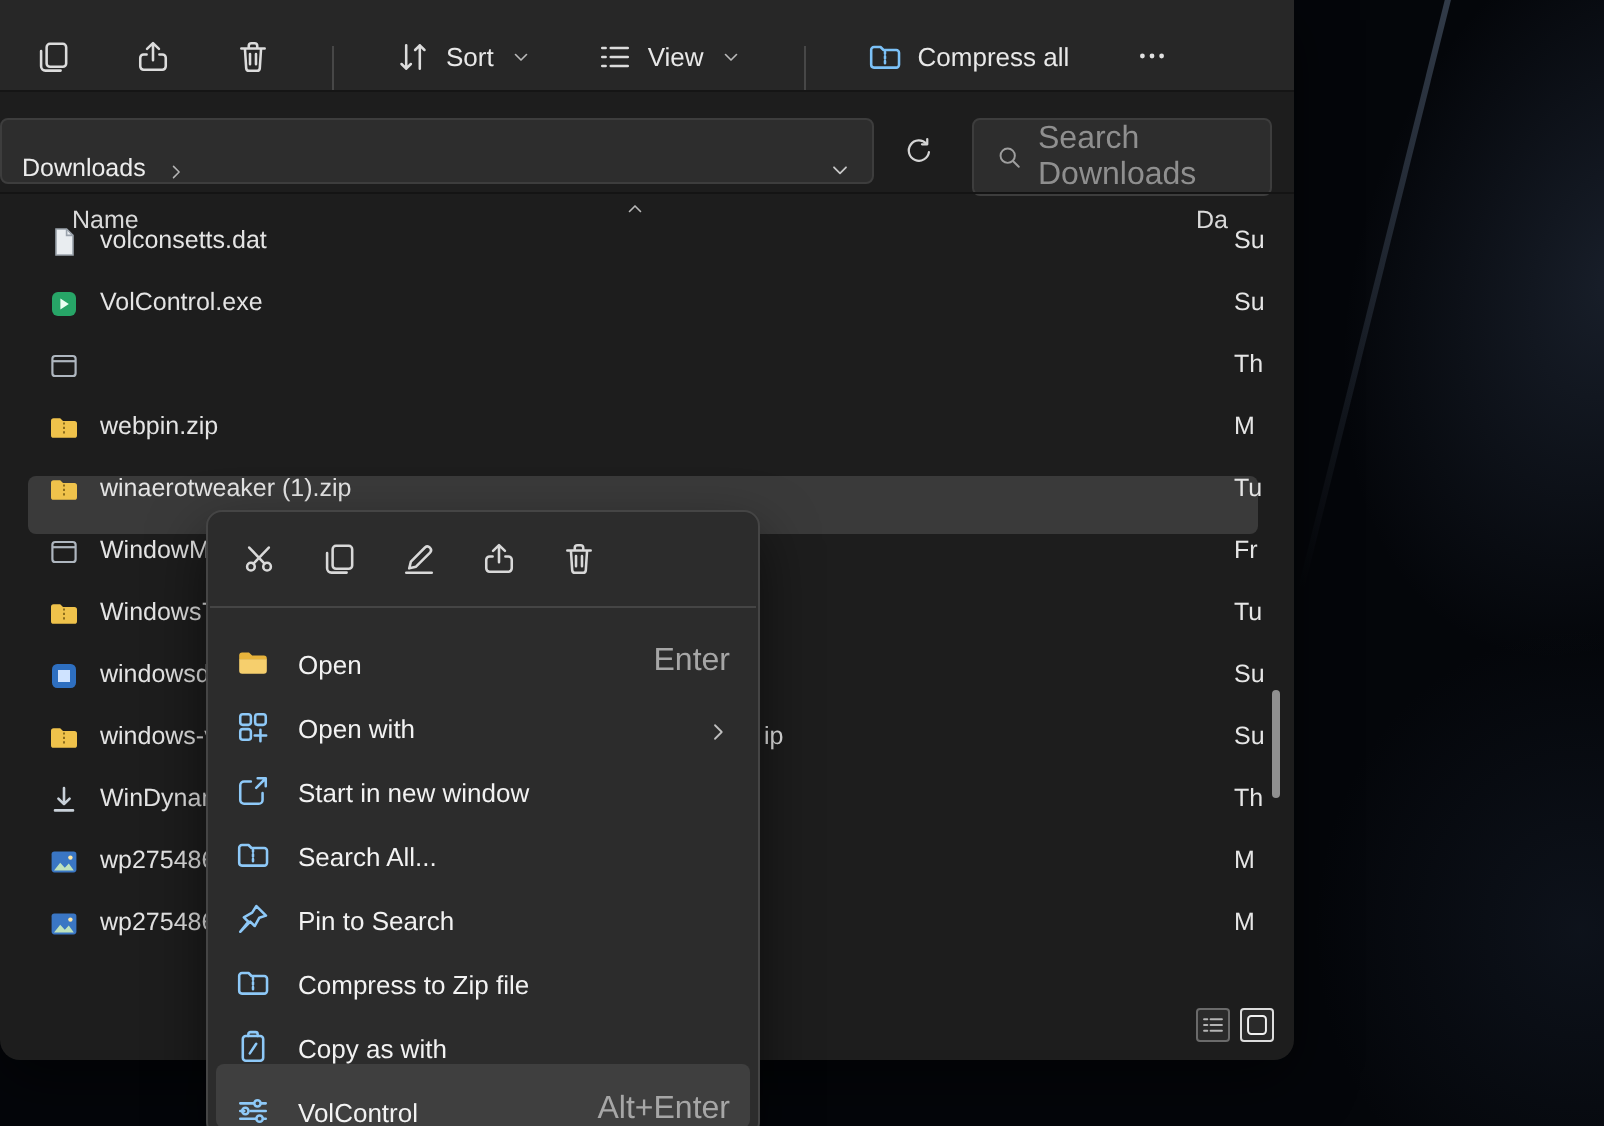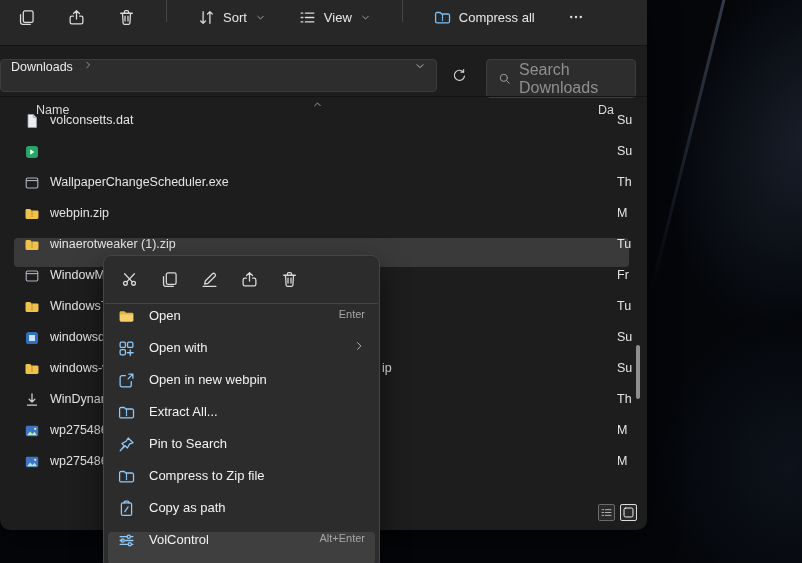--- a/index.html
+++ b/index.html
@@ -14,32 +14,32 @@
   .glow2{position:absolute;left:600px;top:250px;width:380px;height:430px;
     background:radial-gradient(closest-side,rgba(56,74,104,.18),rgba(0,0,0,0) 70%)}
   .streak{position:absolute;left:690px;top:-40px;width:3px;height:340px;
     background:linear-gradient(180deg,rgba(150,175,210,.35),rgba(150,175,210,0));transform:rotate(14deg)}
 
   
   .window{position:absolute;left:0;top:0;width:647px;height:530px;background:#1d1d1d;
     border-radius:0 0 10px 10px;box-shadow:0 10px 30px rgba(0,0,0,.55)}
 
   .toolbar{position:absolute;left:0;top:0;width:100%;height:46px;background:#272727;
-    border-bottom:1px solid #151515;display:flex;align-items:flex-start;padding:0 8px;gap:13px}
+    border-bottom:1px solid #151515;display:flex;align-items:flex-end;padding:0 8px;gap:13px}
   .tb-btn{height:34px;display:flex;align-items:center;gap:8px;padding:0 10px;border-radius:4px;
     color:#e8e8e8;font-size:13px;cursor:default}
   .tb-icon{width:17px;height:17px;color:#dcdcdc}
   .tb-icon.accent{color:#7cc1f7}
   .tb-chev{width:11px;height:11px;color:#b9b9b9}
   .tb-sep{width:1px;height:22px;background:#474747;margin:0 8px}
   .more-icon{width:16px;height:16px;color:#e0e0e0}
 
   .address-row{position:absolute;top:59px;left:0;width:100%;height:33px}
   .address-box{position:absolute;left:0;top:0;width:437px;height:33px;background:#2d2d2d;
-    border:1px solid #3d3d3d;border-radius:4px;display:flex;align-items:flex-start;padding:0 10px;
+    border:1px solid #3d3d3d;border-radius:4px;display:flex;align-items:flex-end;padding:0 10px;
     color:#ececec;font-size:12.5px}
   .crumb-chev{width:10px;height:10px;color:#b5b5b5;margin-left:10px}
   .addr-spacer{flex:1}
   .addr-chev{width:12px;height:12px;color:#c7c7c7}
   .refresh{position:absolute;left:444px;top:1px;width:30px;height:30px;display:flex;
     align-items:center;justify-content:center;color:#d5d5d5;border-radius:4px}
   .refresh [data-icon], .refresh svg{width:15px;height:15px}
   .search-box{position:absolute;left:486px;top:0;width:150px;height:39px;background:#2d2d2d;
     border:1px solid #3d3d3d;border-radius:4px;display:flex;align-items:center;gap:8px;
     padding:14px 11px;color:#8f8f8f;font-size:16px}
@@ -71,26 +71,26 @@
 
   
   .context-menu{position:absolute;left:103px;top:255px;width:277px;background:#2c2c2c;
     border:1px solid #454545;border-radius:8px;box-shadow:0 12px 28px rgba(0,0,0,.55);
     padding:4px 0;z-index:10}
   .cm-strip{display:flex;padding:3px 6px 6px;gap:2px}
   .qa-btn{width:38px;height:32px;display:flex;align-items:center;justify-content:center;
     border-radius:4px;color:#d9d9d9}
   .qa-icon{width:17px;height:17px}
   .cm-sep{height:1px;background:#454545;margin:2px 1px 4px}
-  .cm-item{position:relative;height:32px;display:flex;align-items:flex-start;margin:0 4px;
+  .cm-item{position:relative;height:32px;display:flex;align-items:flex-end;margin:0 4px;
     padding:0 10px;border-radius:4px;color:#f2f2f2;font-size:13px}
   .cm-item.hover{background:rgba(255,255,255,.09)}
   .cm-icon{width:17px;height:17px;margin-right:14px;color:#8ec9f8;flex:none}
   .cm-label{flex:1;white-space:nowrap}
-  .cm-right{color:#a6a6a6;font-size:11px}
+  .cm-right{color:#a6a6a6;font-size:16px}
   .cm-right[data-icon]{width:12px;height:12px;color:#c0c0c0}
 </style>
 </head>
 <body>
 
 <div class="desktop">
   <div class="glow1"></div>
   <div class="glow2"></div>
   <div class="streak"></div>
 </div>
@@ -225,30 +225,30 @@
     <span class="row-name">volconsetts.dat</span>
     <span class="row-date">Su</span>
   </div>
       <div class="row">
     <span class="row-icon" data-icon="app-green">
           <svg viewBox="0 0 16 16">
             <rect x="2" y="2" width="12" height="12" rx="3" fill="#27a567"></rect>
             <path d="M6.2 5.3v5.4l4.2-2.7z" fill="#eafff3"></path>
           </svg>
         </span>
+    <span class="row-name">VolControl.exe</span>
     <span class="row-date">Su</span>
   </div>
       <div class="row">
     <span class="row-icon" data-icon="app-gray">
           <svg viewBox="0 0 16 16" fill="none" stroke="#aeb6bf" stroke-width="1.1">
             <rect x="2.2" y="3" width="11.6" height="10" rx="1.4"></rect>
             <path d="M2.2 5.6h11.6"></path>
           </svg>
         </span>
-    <span class="row-name">WallpaperChangeScheduler.exe</span>
     <span class="row-date">Th</span>
   </div>
       <div class="row">
     <span class="row-icon" data-icon="zip">
           <svg viewBox="0 0 16 16">
             <path d="M1.5 4.4A1.3 1.3 0 0 1 2.8 3.1h3.3l1.4 1.4h5.7a1.3 1.3 0 0 1 1.3 1.3v5.8a1.3 1.3 0 0 1-1.3 1.3H2.8a1.3 1.3 0 0 1-1.3-1.3z" fill="#efc24b"></path>
             <path d="M8 5.2v1.1M8 7.4v1.1M8 9.6v1.1" stroke="#8c6d1c" stroke-width="1"></path>
           </svg>
         </span>
     <span class="row-name">webpin.zip</span>
@@ -425,31 +425,31 @@
           </svg>
         </span>
   </div>
       <div class="cm-item">
     <span class="cm-icon" data-icon="new-window">
           <svg viewBox="0 0 16 16" fill="none" stroke="currentColor" stroke-width="1.2" stroke-linecap="round" stroke-linejoin="round">
             <path d="M7 3.5H3.8A1.8 1.8 0 0 0 2 5.3v6.9A1.8 1.8 0 0 0 3.8 14h6.9a1.8 1.8 0 0 0 1.8-1.8V9"></path>
             <path d="M9.5 6.5 14 2M10.2 2H14v3.8"></path>
           </svg>
         </span>
-    <span class="cm-label">Open in new webpin</span>
+    <span class="cm-label">Start in new window</span>
     <span class="cm-right"></span>
   </div>
       <div class="cm-item">
     <span class="cm-icon" data-icon="extract">
           <svg viewBox="0 0 16 16" fill="none" stroke="currentColor" stroke-width="1.2" stroke-linecap="round" stroke-linejoin="round">
             <path d="M1.5 4.6a1.3 1.3 0 0 1 1.3-1.3h3.1L7.3 4.7h6a1.3 1.3 0 0 1 1.3 1.3v5.7a1.3 1.3 0 0 1-1.3 1.3H2.8a1.3 1.3 0 0 1-1.3-1.3z"></path>
             <path d="M8 5.5v1M8 7.7v1M8 9.9v1"></path>
           </svg>
         </span>
-    <span class="cm-label">Extract All...</span>
+    <span class="cm-label">Search All...</span>
     <span class="cm-right"></span>
   </div>
       <div class="cm-item">
     <span class="cm-icon" data-icon="pin">
           <svg viewBox="0 0 16 16" fill="none" stroke="currentColor" stroke-width="1.2" stroke-linecap="round" stroke-linejoin="round">
             <path d="M9.6 1.9 14.1 6.4l-3.1 1-2.2 3.9-2.1-2.1L2 14l3.8-4.7-2.1-2.1 3.9-2.2z"></path>
           </svg>
         </span>
     <span class="cm-label">Pin to Search</span>
     <span class="cm-right"></span>
@@ -465,21 +465,21 @@
     <span class="cm-right"></span>
   </div>
       <div class="cm-item">
     <span class="cm-icon" data-icon="copy-path">
           <svg viewBox="0 0 16 16" fill="none" stroke="currentColor" stroke-width="1.2" stroke-linecap="round" stroke-linejoin="round">
             <rect x="3.2" y="2.8" width="9.6" height="11.7" rx="1.4"></rect>
             <path d="M5.8 2.8V2a1 1 0 0 1 1-1h2.4a1 1 0 0 1 1 1v.8"></path>
             <path d="M9.5 6.5 6.5 11"></path>
           </svg>
         </span>
-    <span class="cm-label">Copy as path</span>
+    <span class="cm-label">Copy as with</span>
     <span class="cm-right"></span>
   </div>
       <div class="cm-item hover">
     <span class="cm-icon" data-icon="properties">
           <svg viewBox="0 0 16 16" fill="none" stroke="currentColor" stroke-width="1.2" stroke-linecap="round" stroke-linejoin="round">
             <path d="M2 4.4h6.4M11.8 4.4H14M2 8h1.9M6.9 8H14M2 11.6h7.4M12.8 11.6H14"></path>
             <circle cx="10.1" cy="4.4" r="1.5"></circle>
             <circle cx="4.4" cy="8" r="1.5"></circle>
             <circle cx="11.1" cy="11.6" r="1.5"></circle>
           </svg>

